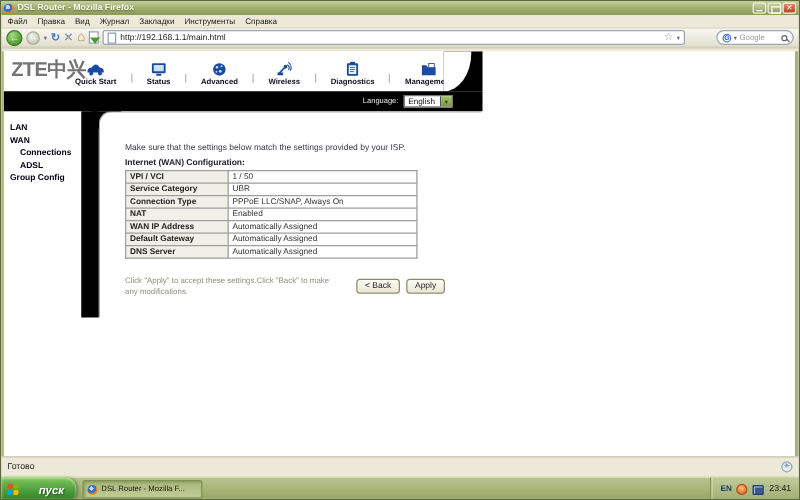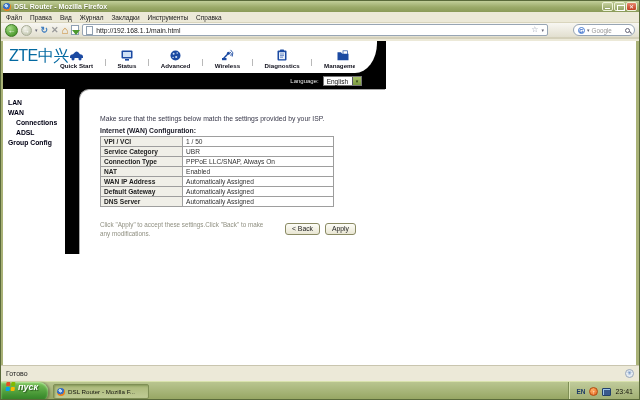--- a/index.html
+++ b/index.html
@@ -54,21 +54,21 @@
     font-size:5.5px; font-weight:bold; line-height:6px; text-align:center; flex:0 0 auto; }
   .search-text { flex:1; font-size:6.3px; color:#999; }
   .magnifier { width:5px; height:5px; border:1px solid #667; border-radius:50%; position:relative; flex:0 0 auto; }
   .magnifier::after { content:""; position:absolute; width:3px; height:1px; background:#667; right:-3px; bottom:-1px; transform:rotate(45deg); }
 
   
   .viewport { position:absolute; top:40px; left:0; right:0; height:324px; background:#fff;
     border-left:2px solid #a9b277; border-right:3px solid #a9b277; overflow:hidden; }
 
   .zte-band { position:absolute; top:0; left:0; width:383px; height:32px; background:#fff; }
-  .zte-logo { position:absolute; top:5px; left:6px; font-size:16px; font-weight:normal; color:#0369a1; letter-spacing:-0.5px; }
+  .zte-logo { position:absolute; top:5px; left:6px; font-size:16px; font-weight:bold; color:#737373; letter-spacing:-0.5px; }
   .nav-row { position:absolute; top:2px; left:57px; width:302px; height:28px;
     display:flex; align-items:flex-end; justify-content:space-between; padding-bottom:2px; }
   .nav-item { display:flex; flex-direction:column; align-items:center; gap:1px; cursor:pointer; }
   .nav-ico { height:12px; display:flex; align-items:flex-end; }
   .nav-label { font-size:6.2px; font-weight:bold; color:#10101c; white-space:nowrap; }
   .nav-sep { width:1px; height:7px; background:#b9b9b9; margin-bottom:3px; }
   .hdr-corner { position:absolute; top:0; left:352px; width:31px; height:32px; background:#000; }
   .hdr-corner-white { position:absolute; top:0; left:0; width:22px; height:32px; background:#fff; border-bottom-right-radius:22px 30px; }
 
   .langbar { position:absolute; top:32px; left:0; width:383px; height:16px; background:#000;
@@ -108,21 +108,21 @@
   .status-text { font-size:7px; color:#222; }
   .status-ico { margin-left:auto; width:9px; height:9px; border-radius:50%; background:#e6ecf2;
     border:1px solid #9aa8ba; color:#5a80b8; font-size:6px; line-height:7px; text-align:center; }
 
   
   .taskbar { position:absolute; top:380px; left:0; right:0; height:20px;
     background:linear-gradient(#b9c590,#93a35f); border-top:1px solid #d9e2ad;
     display:flex; align-items:center; }
   .start-btn { height:20px; flex:0 0 auto; border-radius:0 9px 9px 0; padding:0 10px 0 5px;
     background:linear-gradient(#7cc45c,#3f9030 70%,#2f7a24); box-shadow:inset 0 1px 2px #b8e8a0, 2px 0 2px rgba(0,0,0,.25);
-    display:flex; gap:3px; cursor:pointer; }
+    display:flex; align-items:center; gap:16px; cursor:pointer; }
   .win-flag { width:9px; height:9px; display:grid; grid-template-columns:1fr 1fr; grid-template-rows:1fr 1fr; gap:1px; transform:skewX(-6deg); }
   .win-flag i { border-radius:1px; }
   .wf-r { background:#e34f26; } .wf-g { background:#7fba00; } .wf-b { background:#00a4ef; } .wf-y { background:#ffb900; }
   .start-label { font-size:9px; font-weight:bold; font-style:italic; color:#fff; text-shadow:1px 1px 1px #2a5a1e; }
   .task-btn { margin-left:5px; width:96px; height:15px; border:1px solid #7f8f55; border-radius:2px;
     background:linear-gradient(#aab878,#c0cc96); box-shadow:inset 1px 1px 2px #87985c;
     display:flex; align-items:center; gap:3px; padding:0 3px; cursor:pointer; }
   .task-label { font-size:6.2px; color:#15150f; white-space:nowrap; overflow:hidden; }
   .tray { margin-left:auto; height:20px; display:flex; align-items:center; gap:4px; padding:0 6px 0 7px;
     background:linear-gradient(#c0cb9b,#9cab6d); border-left:1px solid #7f8f55; box-shadow:inset 1px 0 0 #d8e2b0; }

